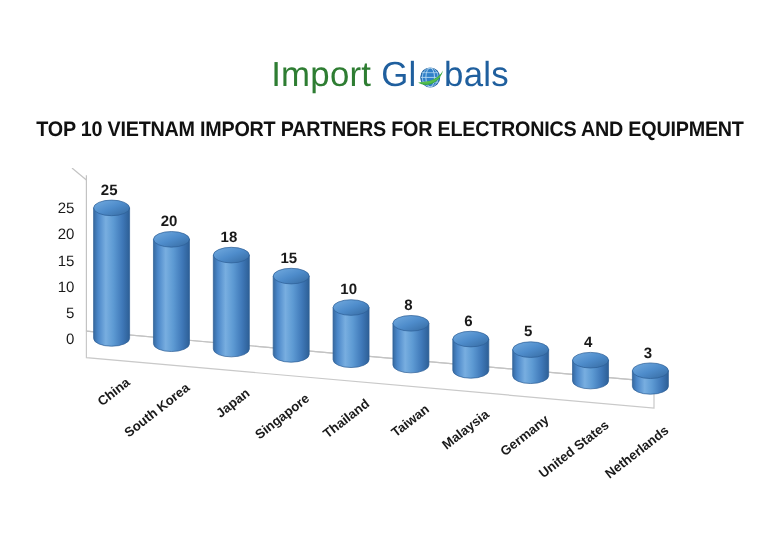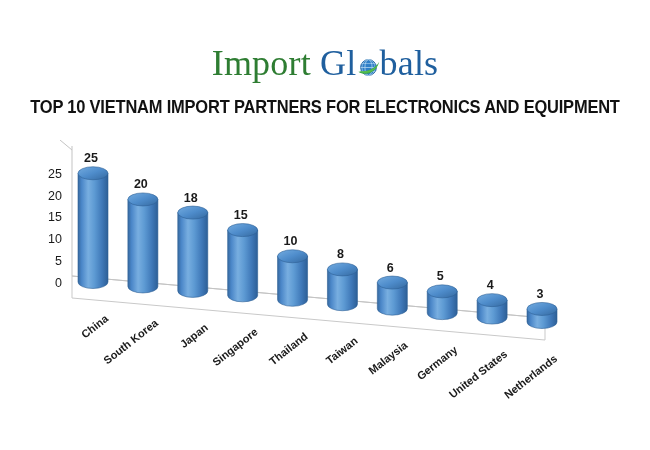--- a/index.html
+++ b/index.html
@@ -20,22 +20,22 @@
   #logo {
     position: absolute;
     left: 0;
     top: 46px;
     width: 650px;
     text-align: center;
     height: 38px;
   }
   #logo .logo-inner {
     display: inline-block;
-    font-family: Liberation Serif, serif;
-    font-size: 36px;
+    font-family: Liberation Sans, sans-serif;
+    font-size: 29px;
     line-height: 34px;
     letter-spacing: 0.2px;
     white-space: nowrap;
   }
   #logo .word-import { color: #2e7d32; }
   #logo .word-gl, #logo .word-bals { color: #1f5f9e; }
   #logo .globe-wrap {
     display: inline-block;
     width: 23px;
     height: 23px;

